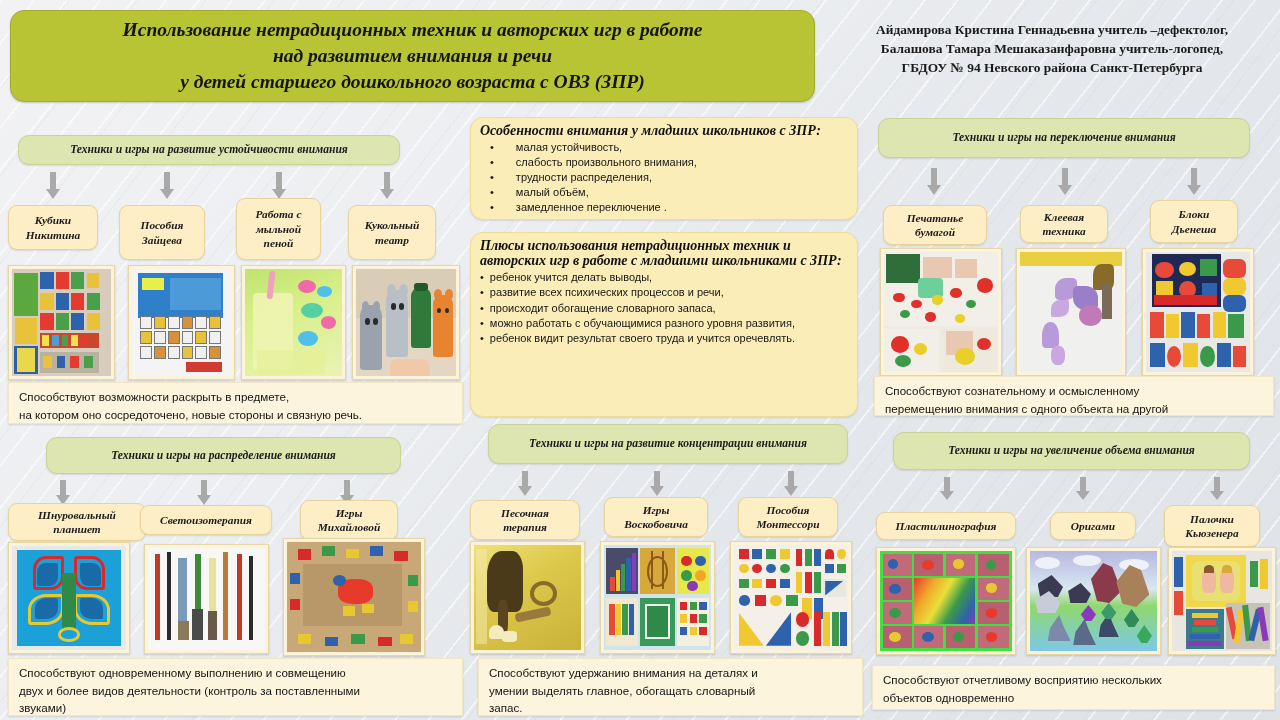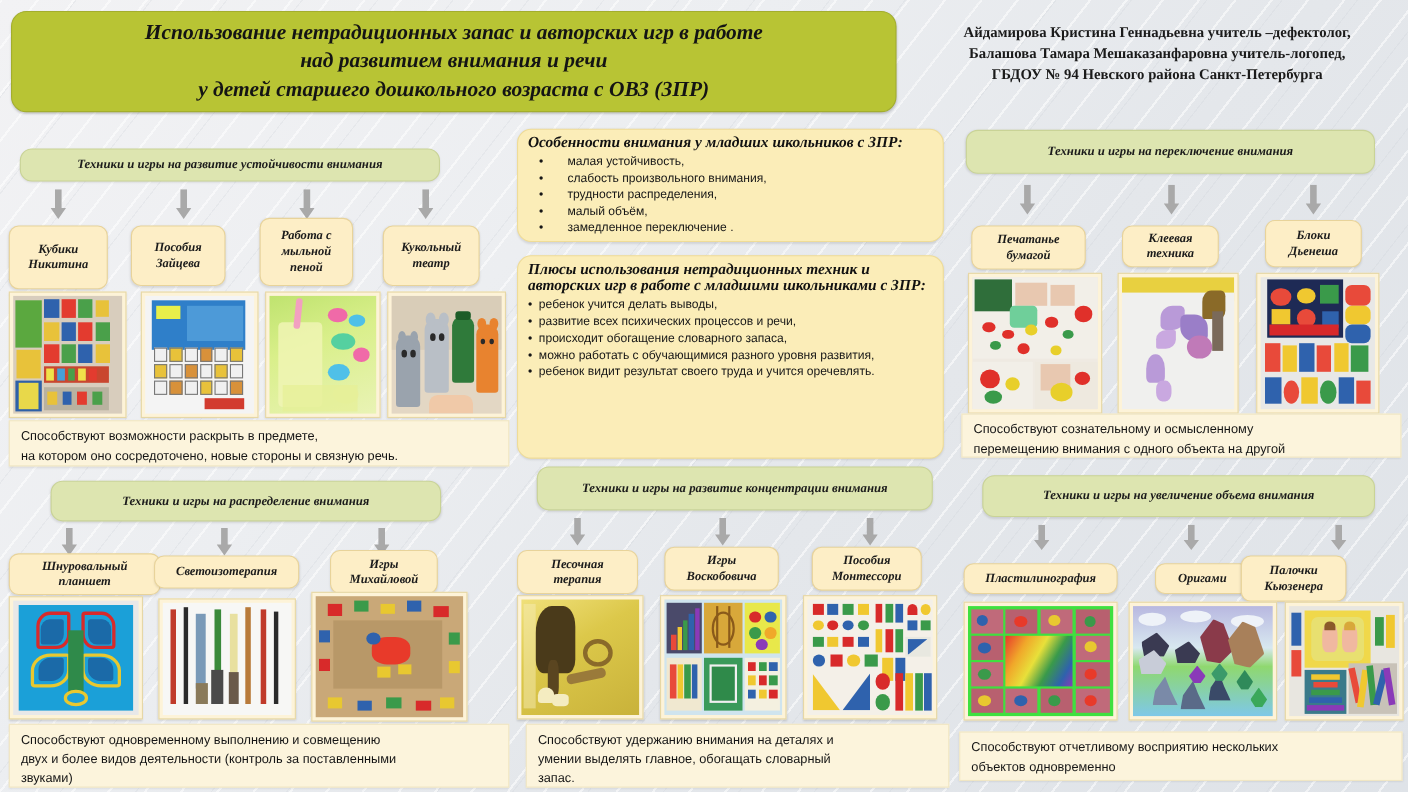--- a/index.html
+++ b/index.html
@@ -96,21 +96,21 @@
 </style>
 </head>
 <body>
 
 <div id="bgtex"></div>
 
 <div class="stage">
 
   <div class="abs title-banner" style="left:10px;top:10px;width:805px;height:92px;">
     <div class="t">
-      <div>Использование нетрадиционных запас и авторских игр в работе</div>
+      <div>Использование нетрадиционных техник и авторских игр в работе</div>
       <div>над развитием внимания и речи</div>
       <div>у детей старшего дошкольного возраста с ОВЗ (ЗПР)</div>
     </div>
   </div>
 
   <div class="abs authors" style="left:828px;top:20px;width:448px;">
     <div>Айдамирова Кристина Геннадьевна учитель –дефектолог,</div>
     <div>Балашова Тамара Мешаказанфаровна учитель-логопед,</div>
     <div>ГБДОУ № 94 Невского района Санкт-Петербурга</div>
   </div>
@@ -133,21 +133,21 @@
     <svg width="14" height="28" viewBox="0 0 14 28">
         <polygon points="4,0 10,0 10,17 14,17 7,27 0,17 4,17" fill="#a9a9a9"></polygon>
       </svg>
   </div>
   <div class="abs arrow" style="left:380px;top:172px;">
     <svg width="14" height="28" viewBox="0 0 14 28">
         <polygon points="4,0 10,0 10,17 14,17 7,27 0,17 4,17" fill="#a9a9a9"></polygon>
       </svg>
   </div>
 
-  <div class="abs item-pill" style="left:8px;top:205px;width:90px;height:58px;">
+  <div class="abs item-pill" style="left:8px;top:205px;width:90px;height:45px;">
     <span class="ml" style="white-space: pre-line;">Кубики
 Никитина</span>
   </div>
   <div class="abs item-pill" style="left:119px;top:205px;width:86px;height:55px;">
     <span class="ml" style="white-space: pre-line;">Пособия
 Зайцева</span>
   </div>
   <div class="abs item-pill" style="left:236px;top:198px;width:85px;height:62px;">
     <span class="ml" style="white-space: pre-line;">Работа с
 мыльной
@@ -664,21 +664,21 @@
         <polygon points="4,0 10,0 10,14 14,14 7,23 0,14 4,14" fill="#a9a9a9"></polygon>
       </svg>
   </div>
 
   <div class="abs item-pill" style="left:876px;top:512px;width:140px;height:28px;">
     <span class="ml" style="white-space: pre-line;">Пластилинография</span>
   </div>
   <div class="abs item-pill" style="left:1050px;top:512px;width:86px;height:28px;">
     <span class="ml" style="white-space: pre-line;">Оригами</span>
   </div>
-  <div class="abs item-pill" style="left:1128px;top:505px;width:96px;height:42px;">
+  <div class="abs item-pill" style="left:1164px;top:505px;width:96px;height:42px;">
     <span class="ml" style="white-space: pre-line;">Палочки
 Кьюзенера</span>
   </div>
 
   <div class="abs photo" style="left:876px;top:547px;width:140px;height:108px;">
     <div class="inner" style="background:#3fe03f;padding:2px;">
       <div class="sq" style="left:2%;top:3%;width:22%;height:22%;background:#c06a7a;"></div>
       <div class="sq" style="left:26%;top:3%;width:22%;height:22%;background:#b8606f;"></div>
       <div class="sq" style="left:50%;top:3%;width:22%;height:22%;background:#c06a7a;"></div>
       <div class="sq" style="left:74%;top:3%;width:24%;height:22%;background:#b8606f;"></div>

